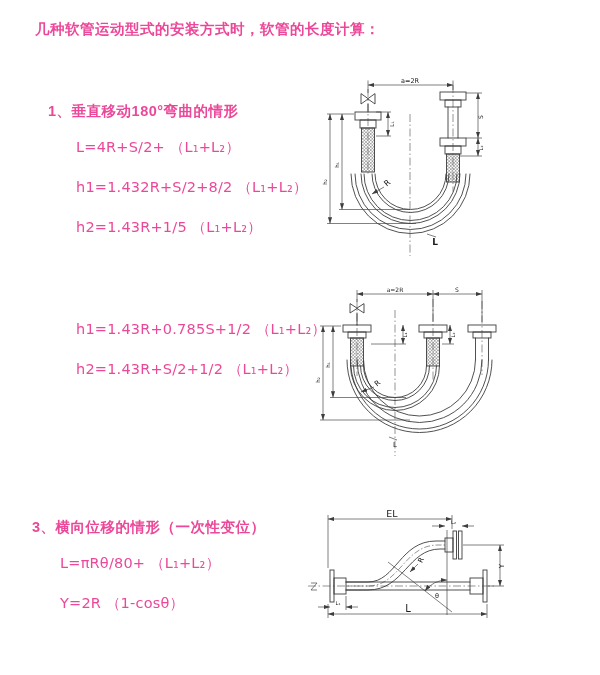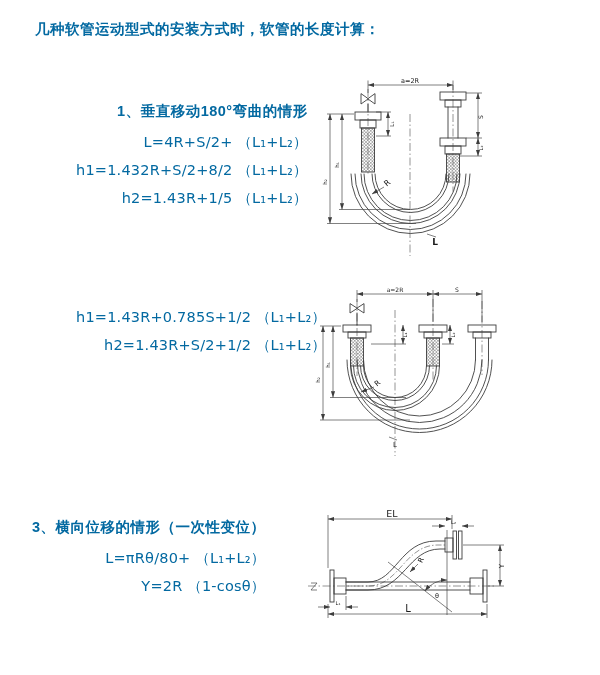--- a/index.html
+++ b/index.html
@@ -1,21 +1,21 @@
 <!DOCTYPE html>
 <html><head>
 <meta charset="utf-8">
 <style>
   html,body{margin:0;padding:0;background:#ffffff;}
   .page{position:relative;width:600px;height:675px;background:#ffffff;overflow:hidden;
-        font-family:"Liberation Sans","DejaVu Sans",sans-serif;color:#0369a1;}
+        font-family:"Liberation Sans","DejaVu Sans",sans-serif;color:#ec4899;}
   .title{position:absolute;left:35px;top:20px;font-size:14.5px;font-weight:bold;letter-spacing:0.5px;white-space:nowrap;}
-  .section{position:absolute;white-space:nowrap;text-align:right;}
+  .section{position:absolute;white-space:nowrap;}
   .sec-heading{font-size:14.5px;font-weight:bold;letter-spacing:0.5px;margin:0 0 7px 0;}
-  .formula{font-family:"DejaVu Sans",sans-serif;font-size:14.5px;line-height:28px;margin-left:28px;letter-spacing:0.2px;}
+  .formula{font-family:"DejaVu Sans",sans-serif;font-size:14.5px;line-height:28px;margin-left:28px;letter-spacing:0.2px;margin-top:12px;}
   svg.diagram{position:absolute;overflow:visible;}
   .art{stroke:#3d3d3d;stroke-width:0.9;fill:none;stroke-linecap:round;}
   .dim{stroke:#3d3d3d;stroke-width:0.65;fill:none;}
   .cl{stroke:#3d3d3d;stroke-width:0.55;fill:none;stroke-dasharray:8 2.5 1.5 2.5;}
   .hdash{stroke:#3d3d3d;stroke-width:0.55;fill:none;stroke-dasharray:6 2 1.5 2;}
   .braid{fill:url(#braid);stroke:#3d3d3d;stroke-width:0.9;}
   .lbl{font-family:"DejaVu Sans",sans-serif;fill:#1a1a1a;stroke:none;}
 </style>
 </head>
 <body>

